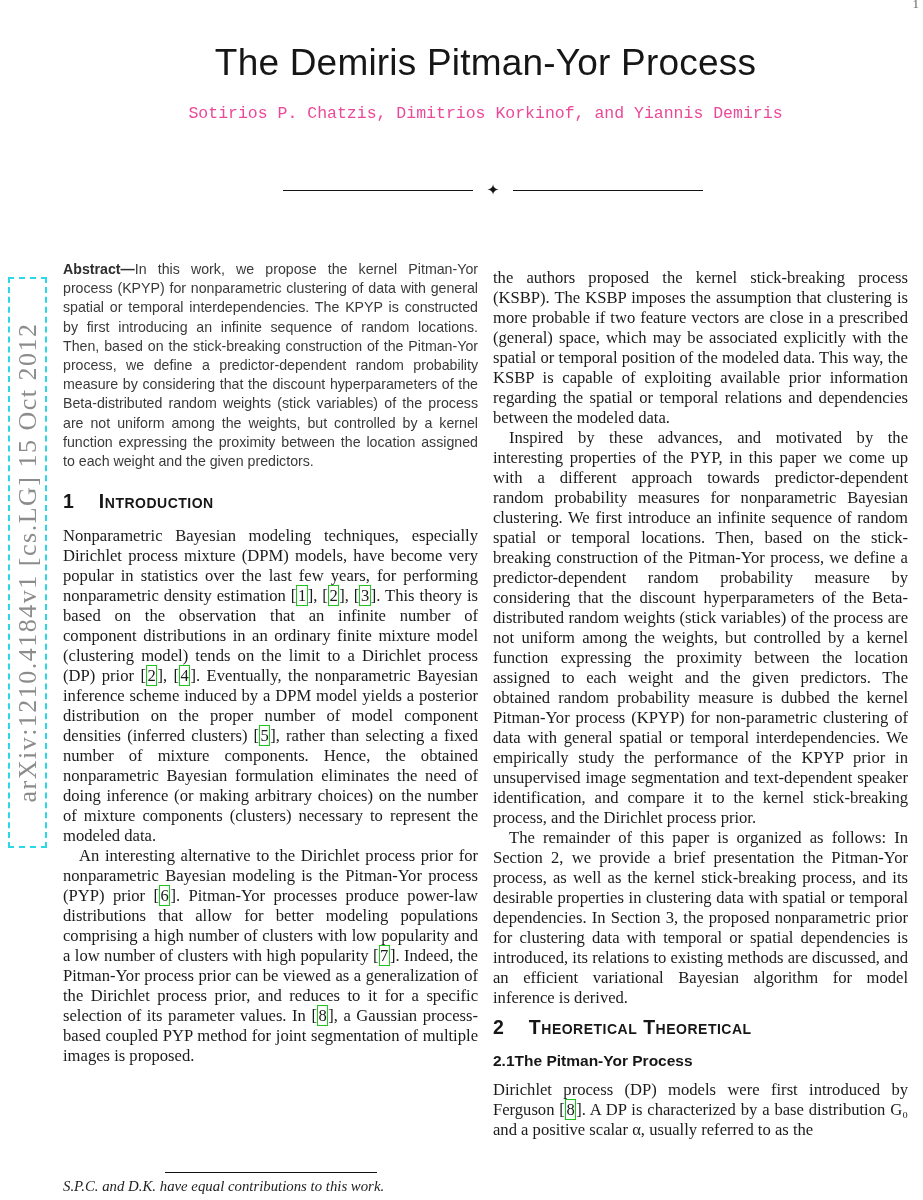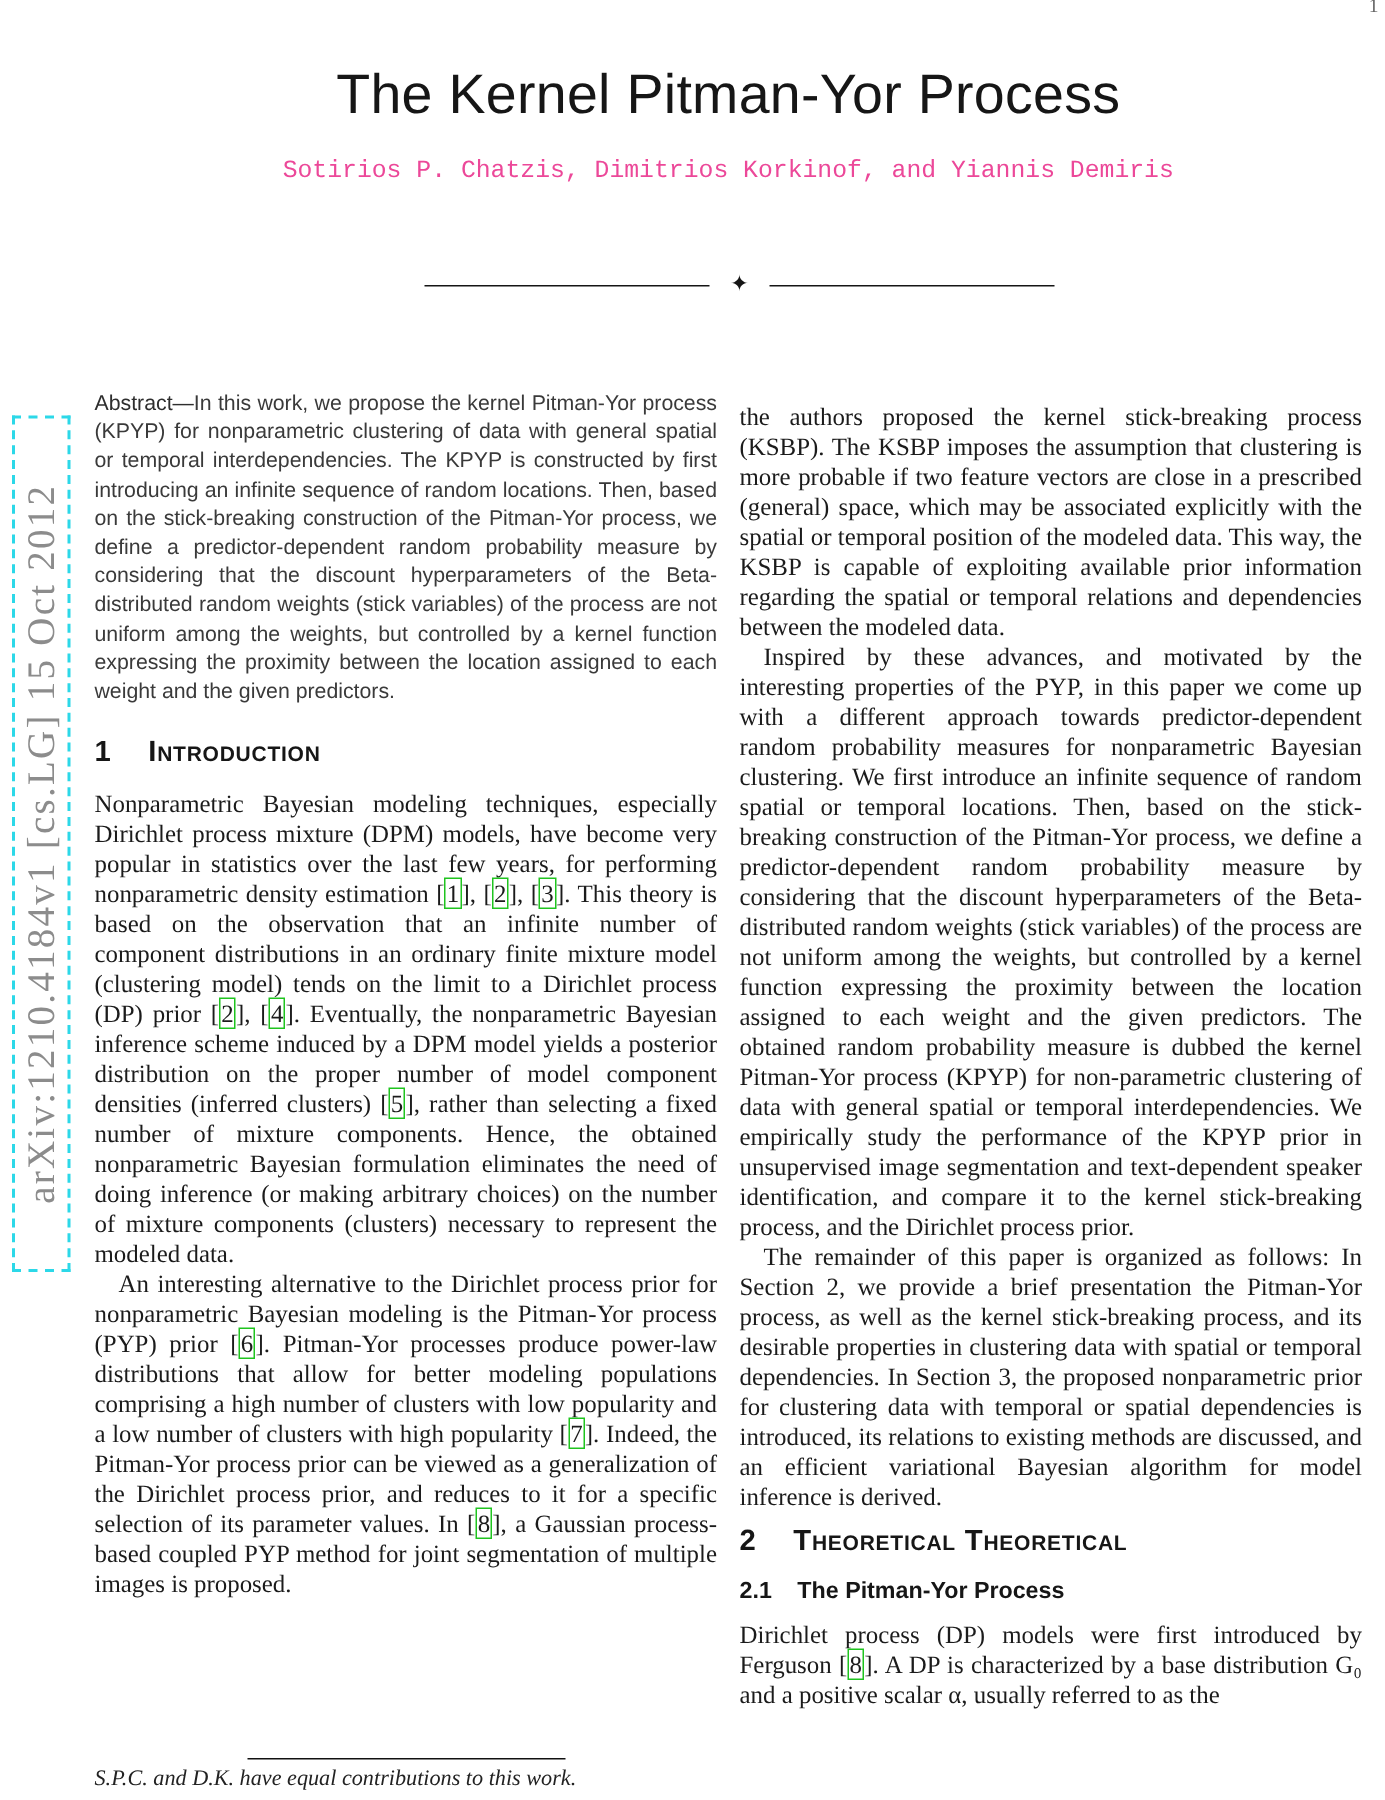--- a/index.html
+++ b/index.html
@@ -39,52 +39,52 @@
   }
   .col{position:absolute;width:415px;}
   .col-left{left:63px;top:260px;}
   .col-right{left:493px;top:268px;}
   .abstract,.index-terms{
     font-family:"Liberation Sans",sans-serif;font-size:14.2px;line-height:19.2px;
     text-align:justify;color:#3a3a3a;
   }
   .abstract{margin:0 0 19px 0;}
   .index-terms{margin:0 0 25px 0;}
-  .meta-label{font-weight:normal;color:#2e2e2e;}
+  .meta-label{font-weight:bold;color:#2e2e2e;}
   .sec-heading{
     font-family:"Liberation Sans",sans-serif;font-size:19.5px;font-weight:600;
     color:#161616;display:flex;align-items:baseline;margin:0 0 13px 0;
   }
   .sec-heading .num{margin-right:25px;}
   .sec-heading .t{font-variant:small-caps;letter-spacing:0.5px;}
   .subsec-heading{
     font-family:"Liberation Sans",sans-serif;font-size:15.5px;font-weight:bold;
     color:#161616;display:flex;align-items:baseline;margin:13px 0 10px 0;
   }
-  .subsec-heading .num{margin-right:17px;}
+  .subsec-heading .num{}
   .body-par{
     font-family:"Liberation Serif",serif;font-size:16.6px;line-height:20px;
     text-align:justify;color:#1b1b1b;margin:0;
   }
   .body-par.indent{text-indent:16px;}
   .cite{border:1.5px solid #1fc41f;padding:0 0.5px;}
   .footnote{position:absolute;left:63px;top:1172px;width:415px;}
   .footnote-rule{width:212px;margin:0 auto 5px auto;border-top:1.7px solid #111;}
   .footnote-text{
     font-family:"Liberation Serif",serif;font-style:italic;font-size:14.8px;
     color:#222;
   }
   .mt8{margin-top:8px;}
 </style>
 </head>
 <body>
 
 <div class="page-num">1</div>
 
-<div class="paper-title">The Kernel Pitman-Yor Process</div>
+<div class="paper-title">The Demiris Pitman-Yor Process</div>
 
 <div class="paper-authors">Sotirios P. Chatzis, Dimitrios Korkinof, and Yiannis Demiris</div>
 
 <div class="divider">
   <div class="line"></div>
   <div class="diamond">✦</div>
   <div class="line"></div>
 </div>
 
 <div class="arxiv-strip">

